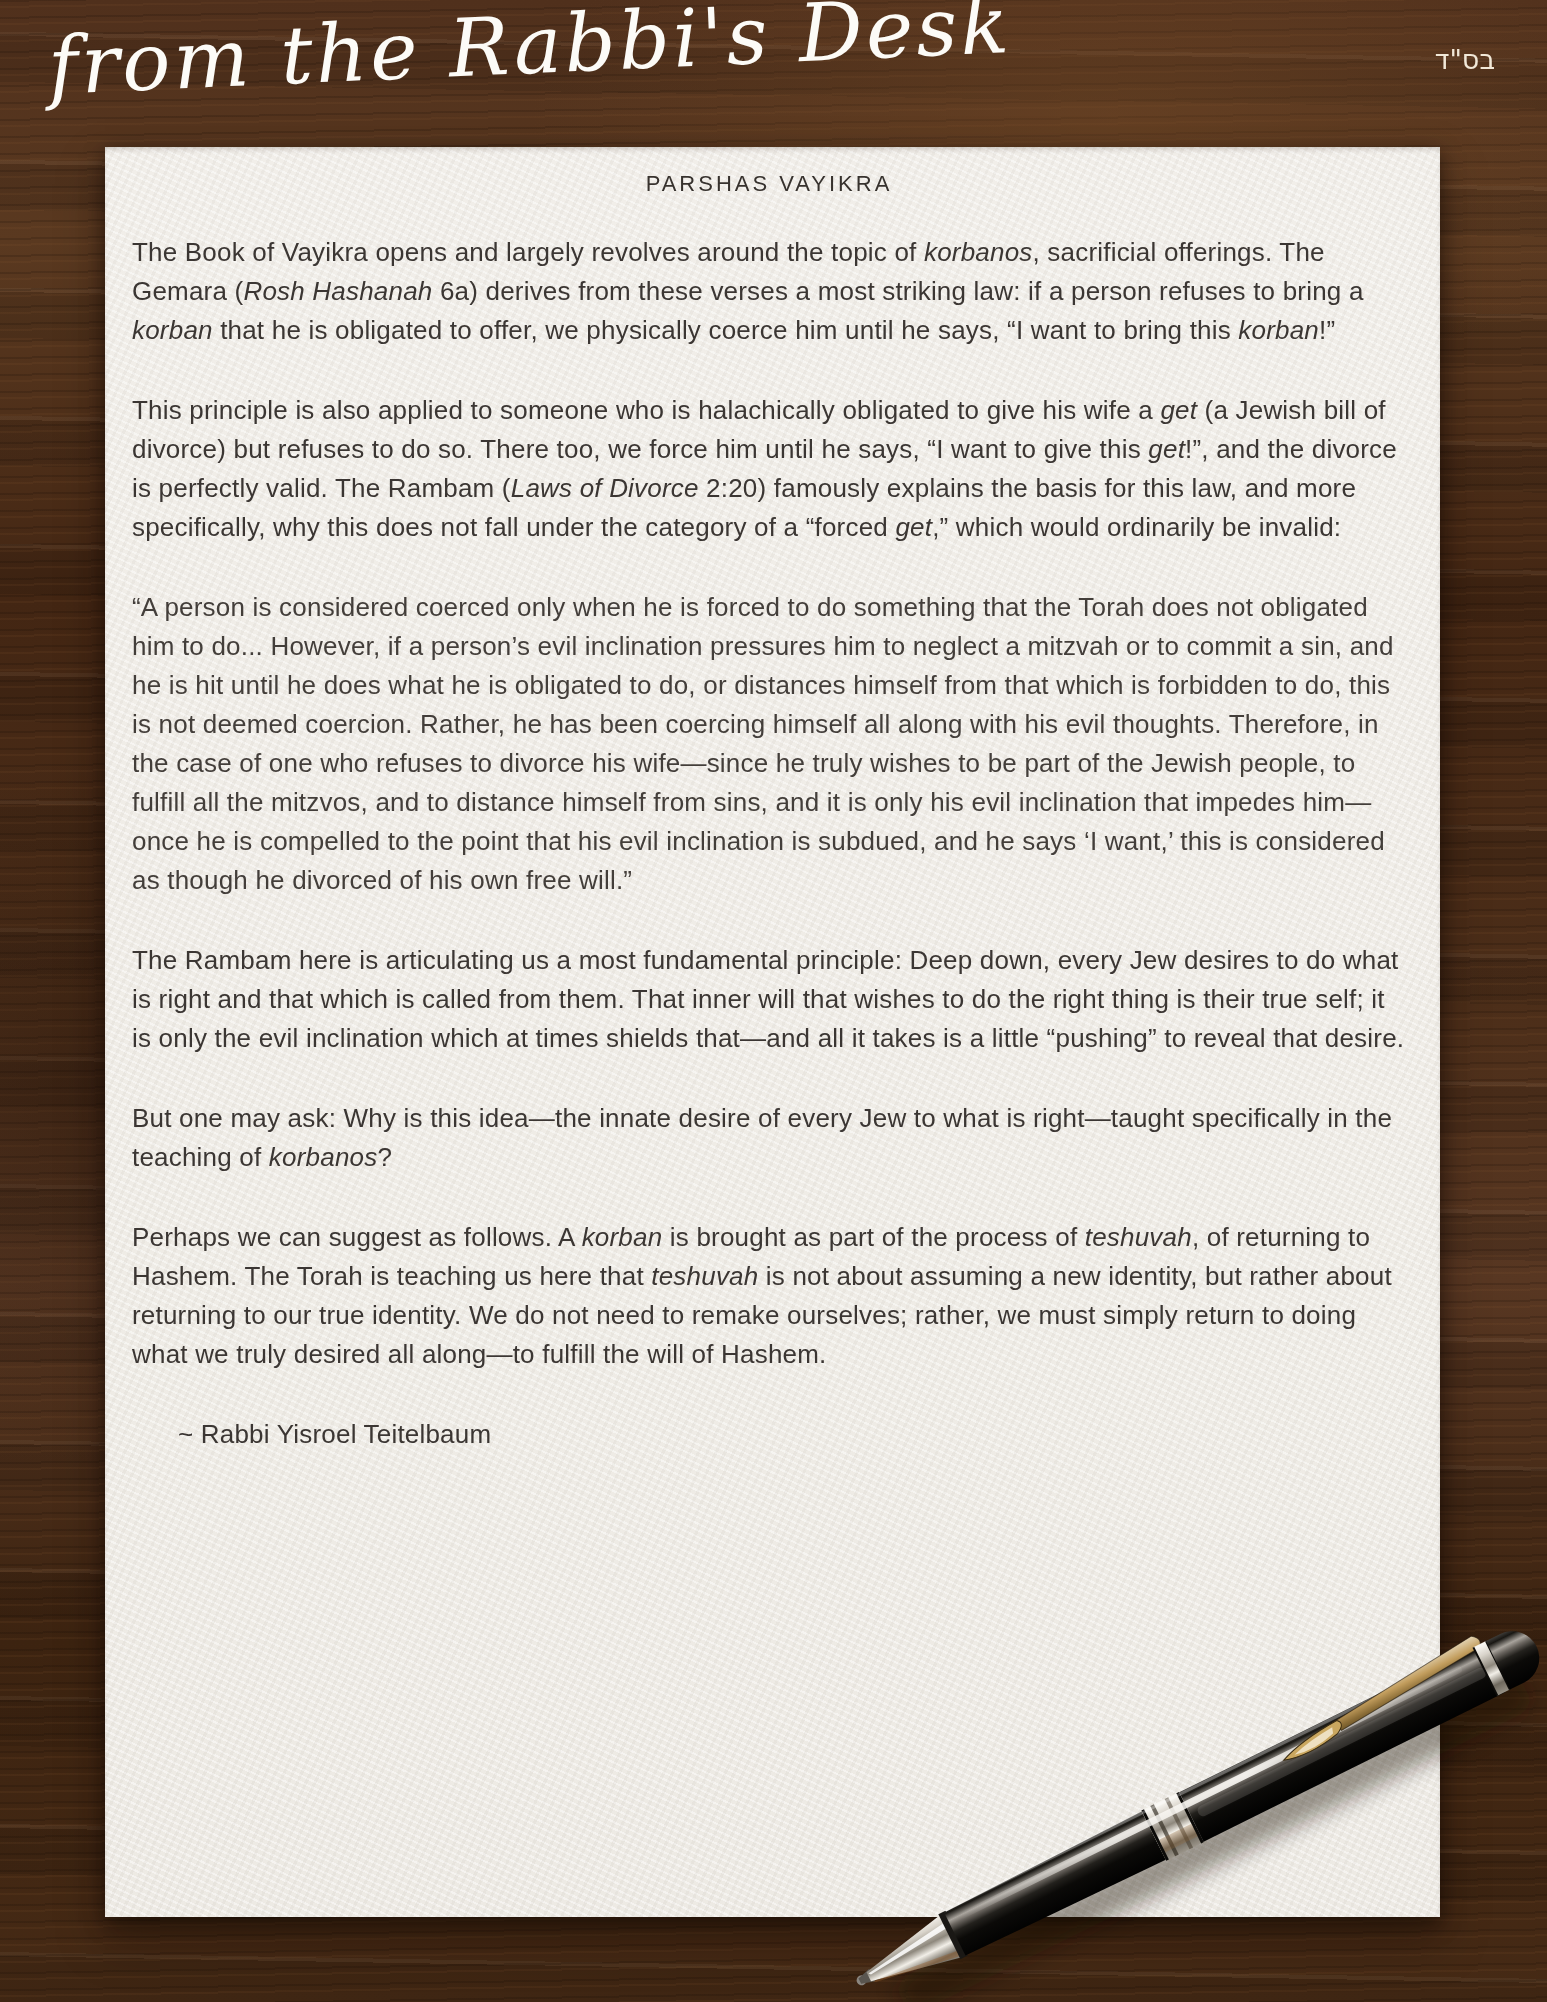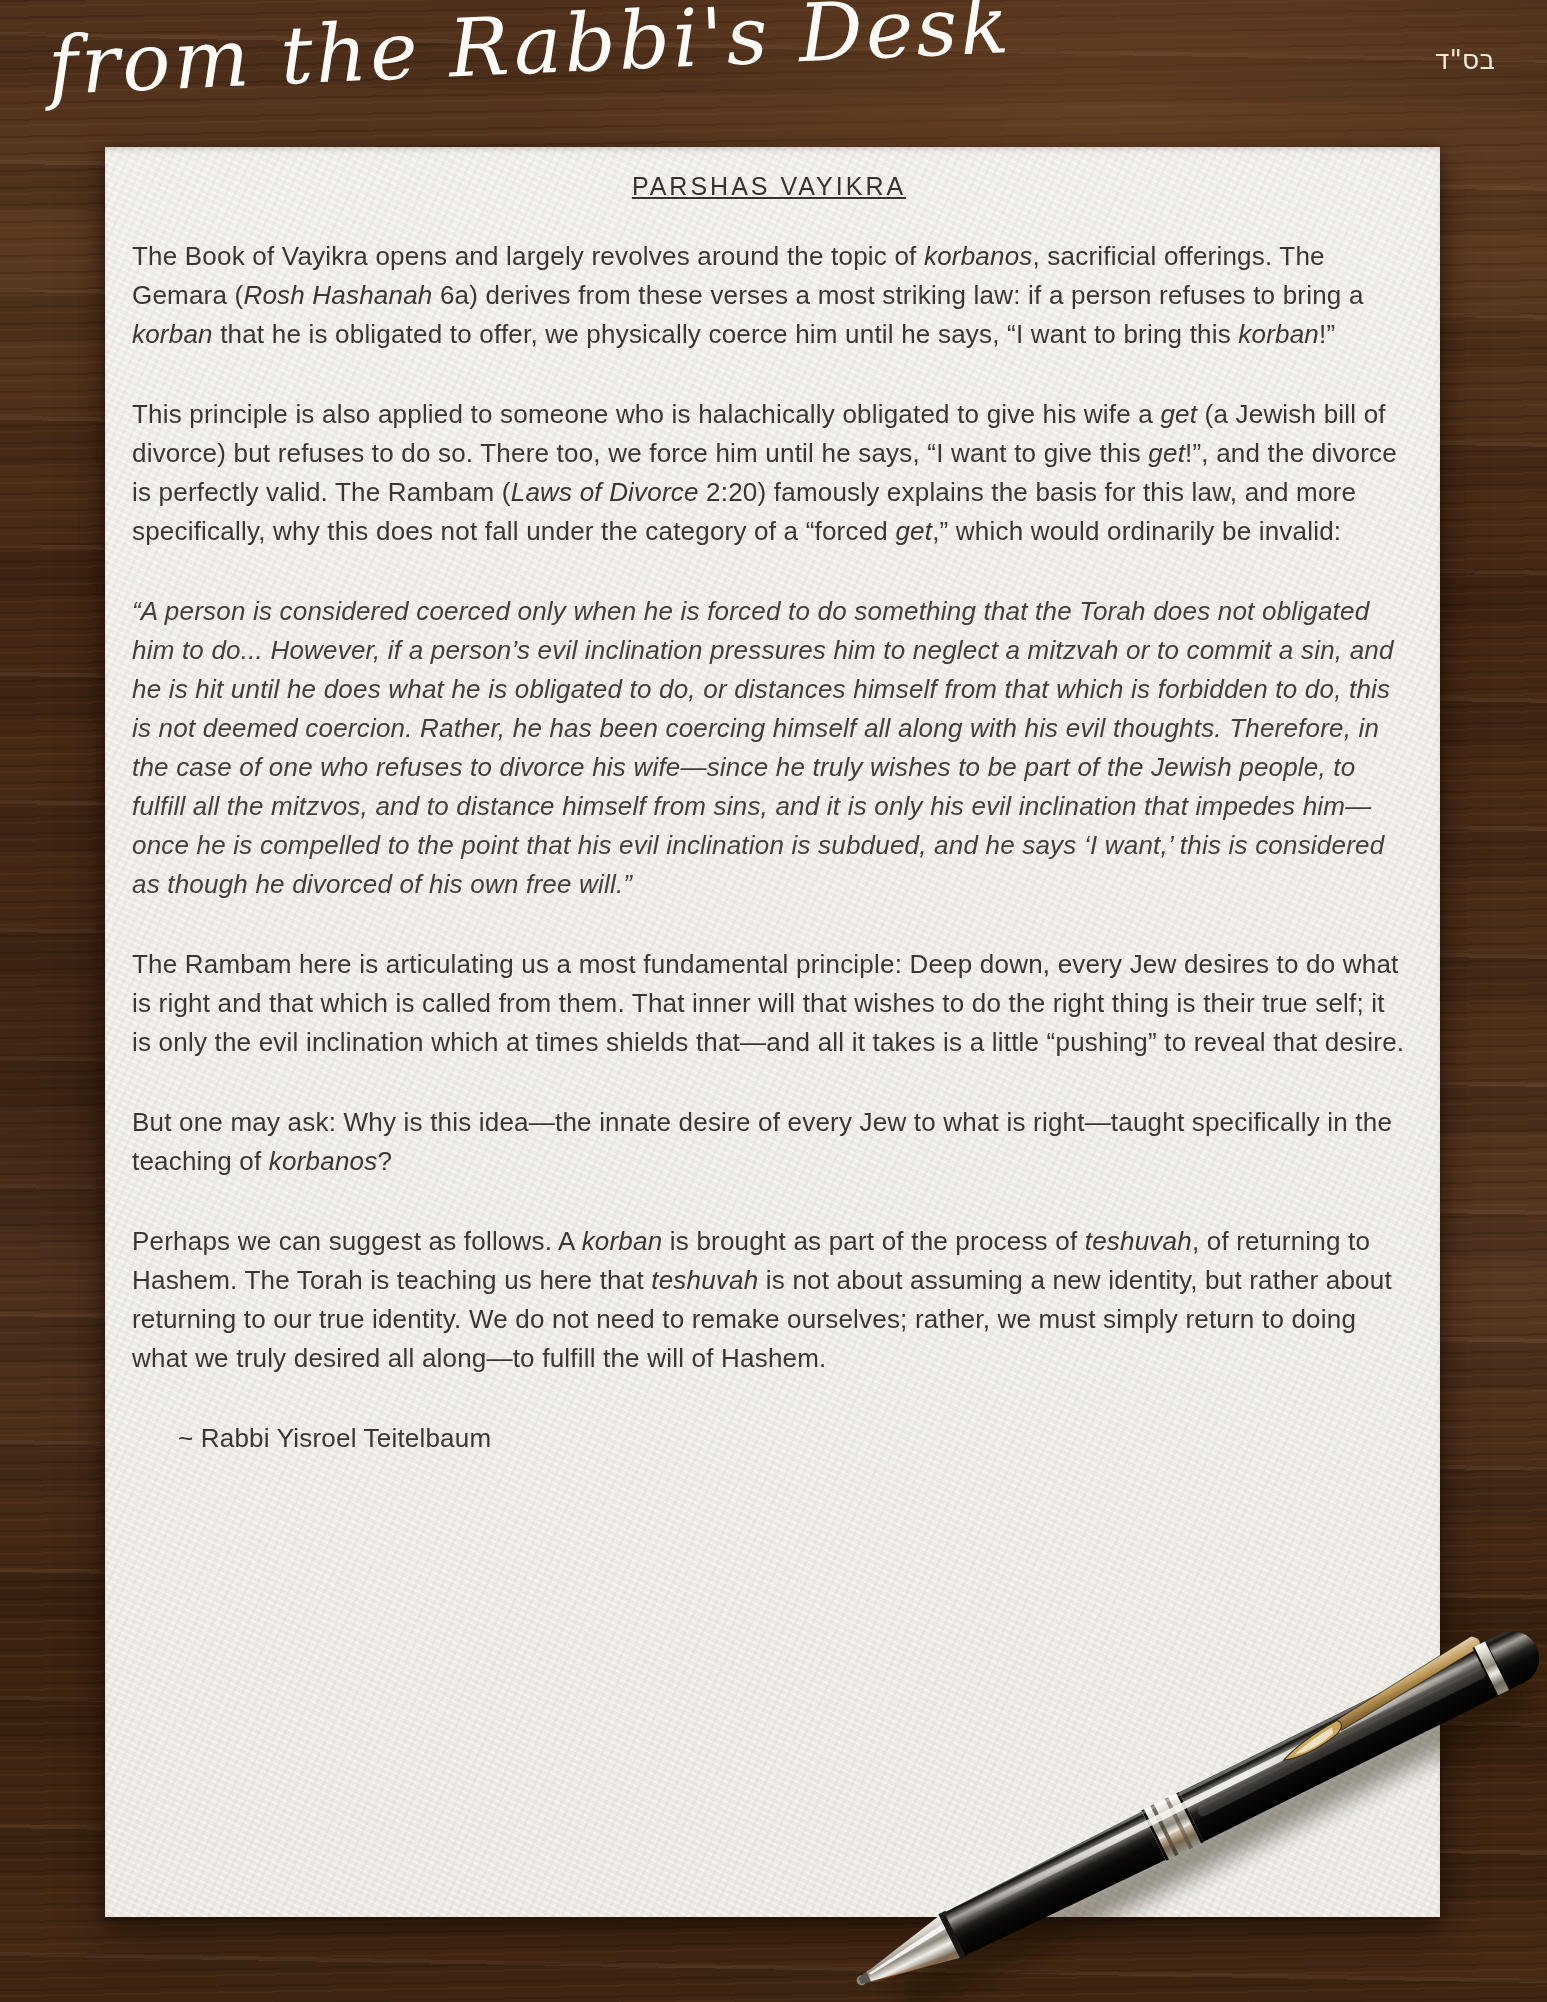--- a/index.html
+++ b/index.html
@@ -33,29 +33,29 @@
     background-image:
       repeating-linear-gradient(115deg, rgba(120,110,95,.05) 0 3px, rgba(0,0,0,0) 3px 8px),
       repeating-linear-gradient(25deg, rgba(255,255,255,.45) 0 2px, rgba(0,0,0,0) 2px 6px),
       linear-gradient(180deg,#f1eee9 0%,#efece6 60%,#edeae4 100%);
     box-shadow:0 6px 18px rgba(15,7,2,.55), 0 22px 44px rgba(15,7,2,.35),
                inset 0 4px 6px -3px rgba(40,25,12,.25);
   }
   .content{padding:12px 34px 0 27px;}
   .heading{
     margin:12px 0 36px;text-align:center;font-weight:400;
-    font-size:25px;letter-spacing:3px;color:#37322e;line-height:1.2;text-decoration:underline;
+    font-size:22px;letter-spacing:3px;color:#37322e;line-height:1.2;
   }
   .para{
     margin:0 0 41px;font-size:26px;line-height:39px;color:#3b3633;
     letter-spacing:.2px;
   }
   .para em{font-style:italic;}
   .para strong{font-weight:400;}
-  .quote{font-style:italic;color:#433e3a;}
+  .quote{color:#433e3a;}
   .signature{margin-bottom:0;margin-left:46px;}
   .pen{position:absolute;left:690px;top:1555px;width:857px;height:447px;overflow:visible;}
 </style>
 </head>
 <body>
 
 <div class="desk">
 
   <h1 class="masthead">from the Rabbi's Desk</h1>
 

